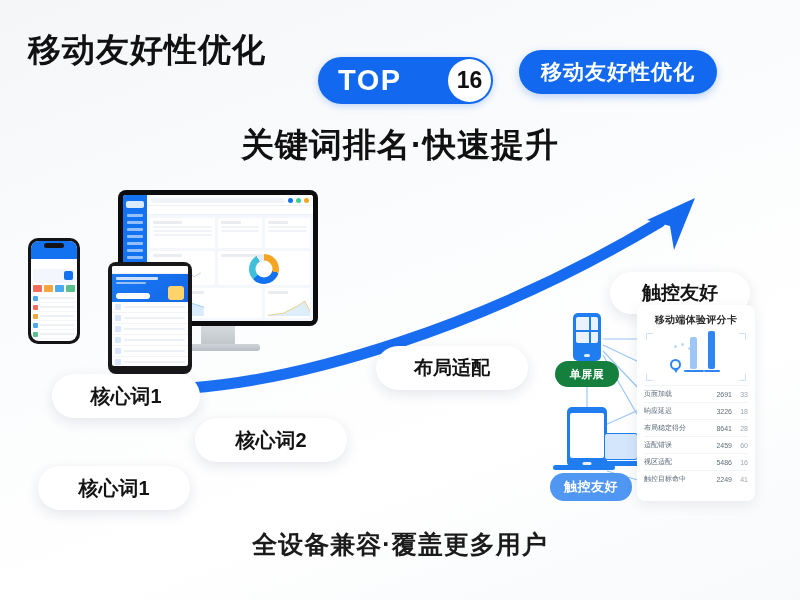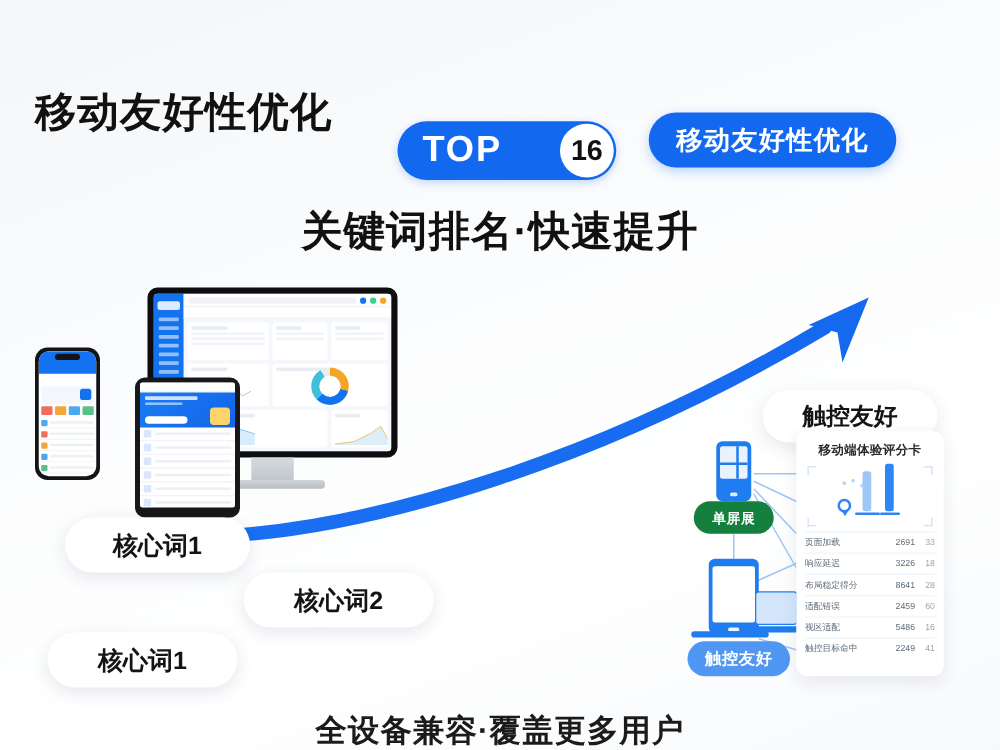--- a/index.html
+++ b/index.html
@@ -3,21 +3,21 @@
 <meta charset="utf-8">
 <style>
   * { box-sizing: border-box; margin: 0; padding: 0; }
   html, body { width: 800px; height: 600px; overflow: hidden; }
   body {
     font-family: "Liberation Sans", "DejaVu Sans", sans-serif;
     background: linear-gradient(160deg, #f4f6f8 0%, #fbfcfd 40%, #ffffff 70%, #f7f9fb 100%);
     position: relative;
     color: #111;
   }
-  .stage { position: absolute; inset: 0; margin-top: 40px; }
+  .stage { position: absolute; inset: 0; }
 
   
   .hd-title {
     position: absolute; left: 28px; top: 28px;
     font-size: 33px; font-weight: 700; letter-spacing: 1px;
     color: #111; white-space: nowrap;
   }
   .top-badge {
     position: absolute; left: 318px; top: 57px;
     height: 47px; width: 175px;
@@ -378,20 +378,21 @@
             </div>
 
         </div>
       </div>
     </div>
   </div>
 
   <div class="kw kw1">核心词1</div>
   <div class="kw kw2">核心词2</div>
   <div class="kw kw3">核心词1</div>
+  <div class="kw kw4">布局适配</div>
   <div class="kw kw5">触控友好</div>
 
   <div class="diagram">
 
     <svg class="diag-lines" viewBox="0 0 215 210">
       <g stroke="#9cc6f5" stroke-width="1.2" fill="none">
         <path d="M58 34 L96 34"></path>
         <path d="M58 40 L96 58"></path>
         <path d="M58 46 L96 86"></path>
         <path d="M58 50 L96 116"></path>

